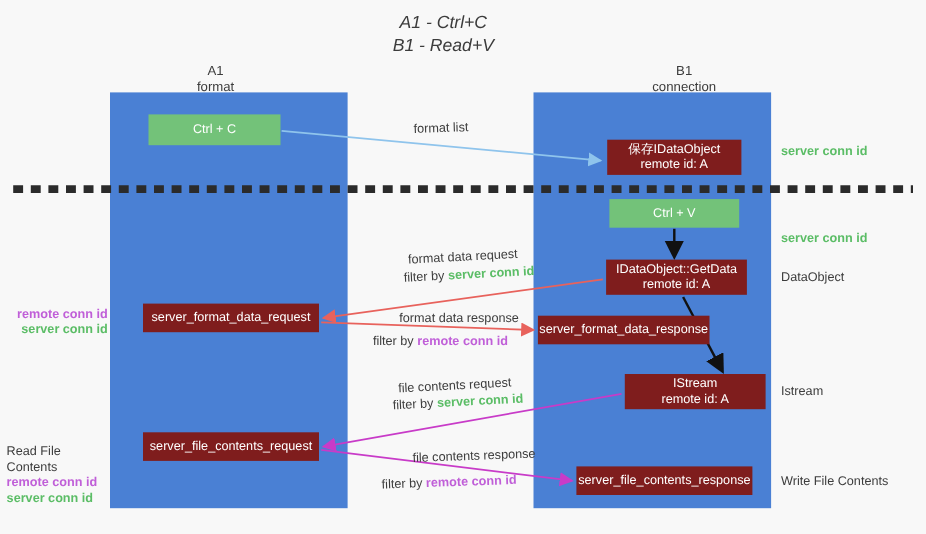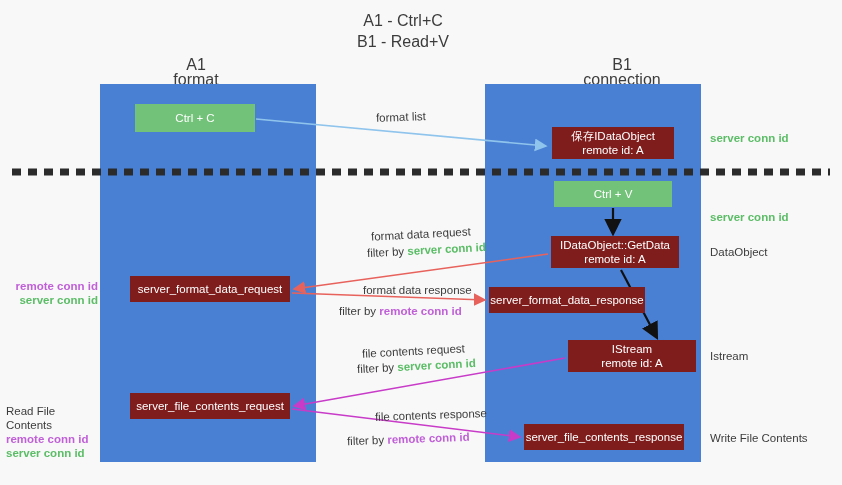--- a/index.html
+++ b/index.html
@@ -10,26 +10,26 @@
     position:relative;
     overflow:hidden;
     color:#3c3c3c;
   }
   #canvas{position:absolute;left:0;top:0;width:842px;height:485px;}
   .abs{position:absolute;}
 
   
   #title{
     left:0;top:10px;width:806px;text-align:center;
-    font-size:16px;line-height:21px;color:#3c3c3c;
+    font-size:16px;line-height:21px;color:#3c3c3c;font-style:italic;
   }
 
   
   .col-head{
-    text-align:center;font-size:16px;line-height:15px;color:#3c3c3c;
+    text-align:center;font-size:12px;line-height:15px;color:#3c3c3c;
   }
   #head-a1{left:120px;top:57px;width:152px;}
   #head-b1{left:546px;top:57px;width:152px;}
 
   
   .lane{background:#4a80d4;}
   #lane-a1{left:100px;top:84px;width:216px;height:378px;}
   #lane-b1{left:485px;top:84px;width:216px;height:378px;}
 
   

